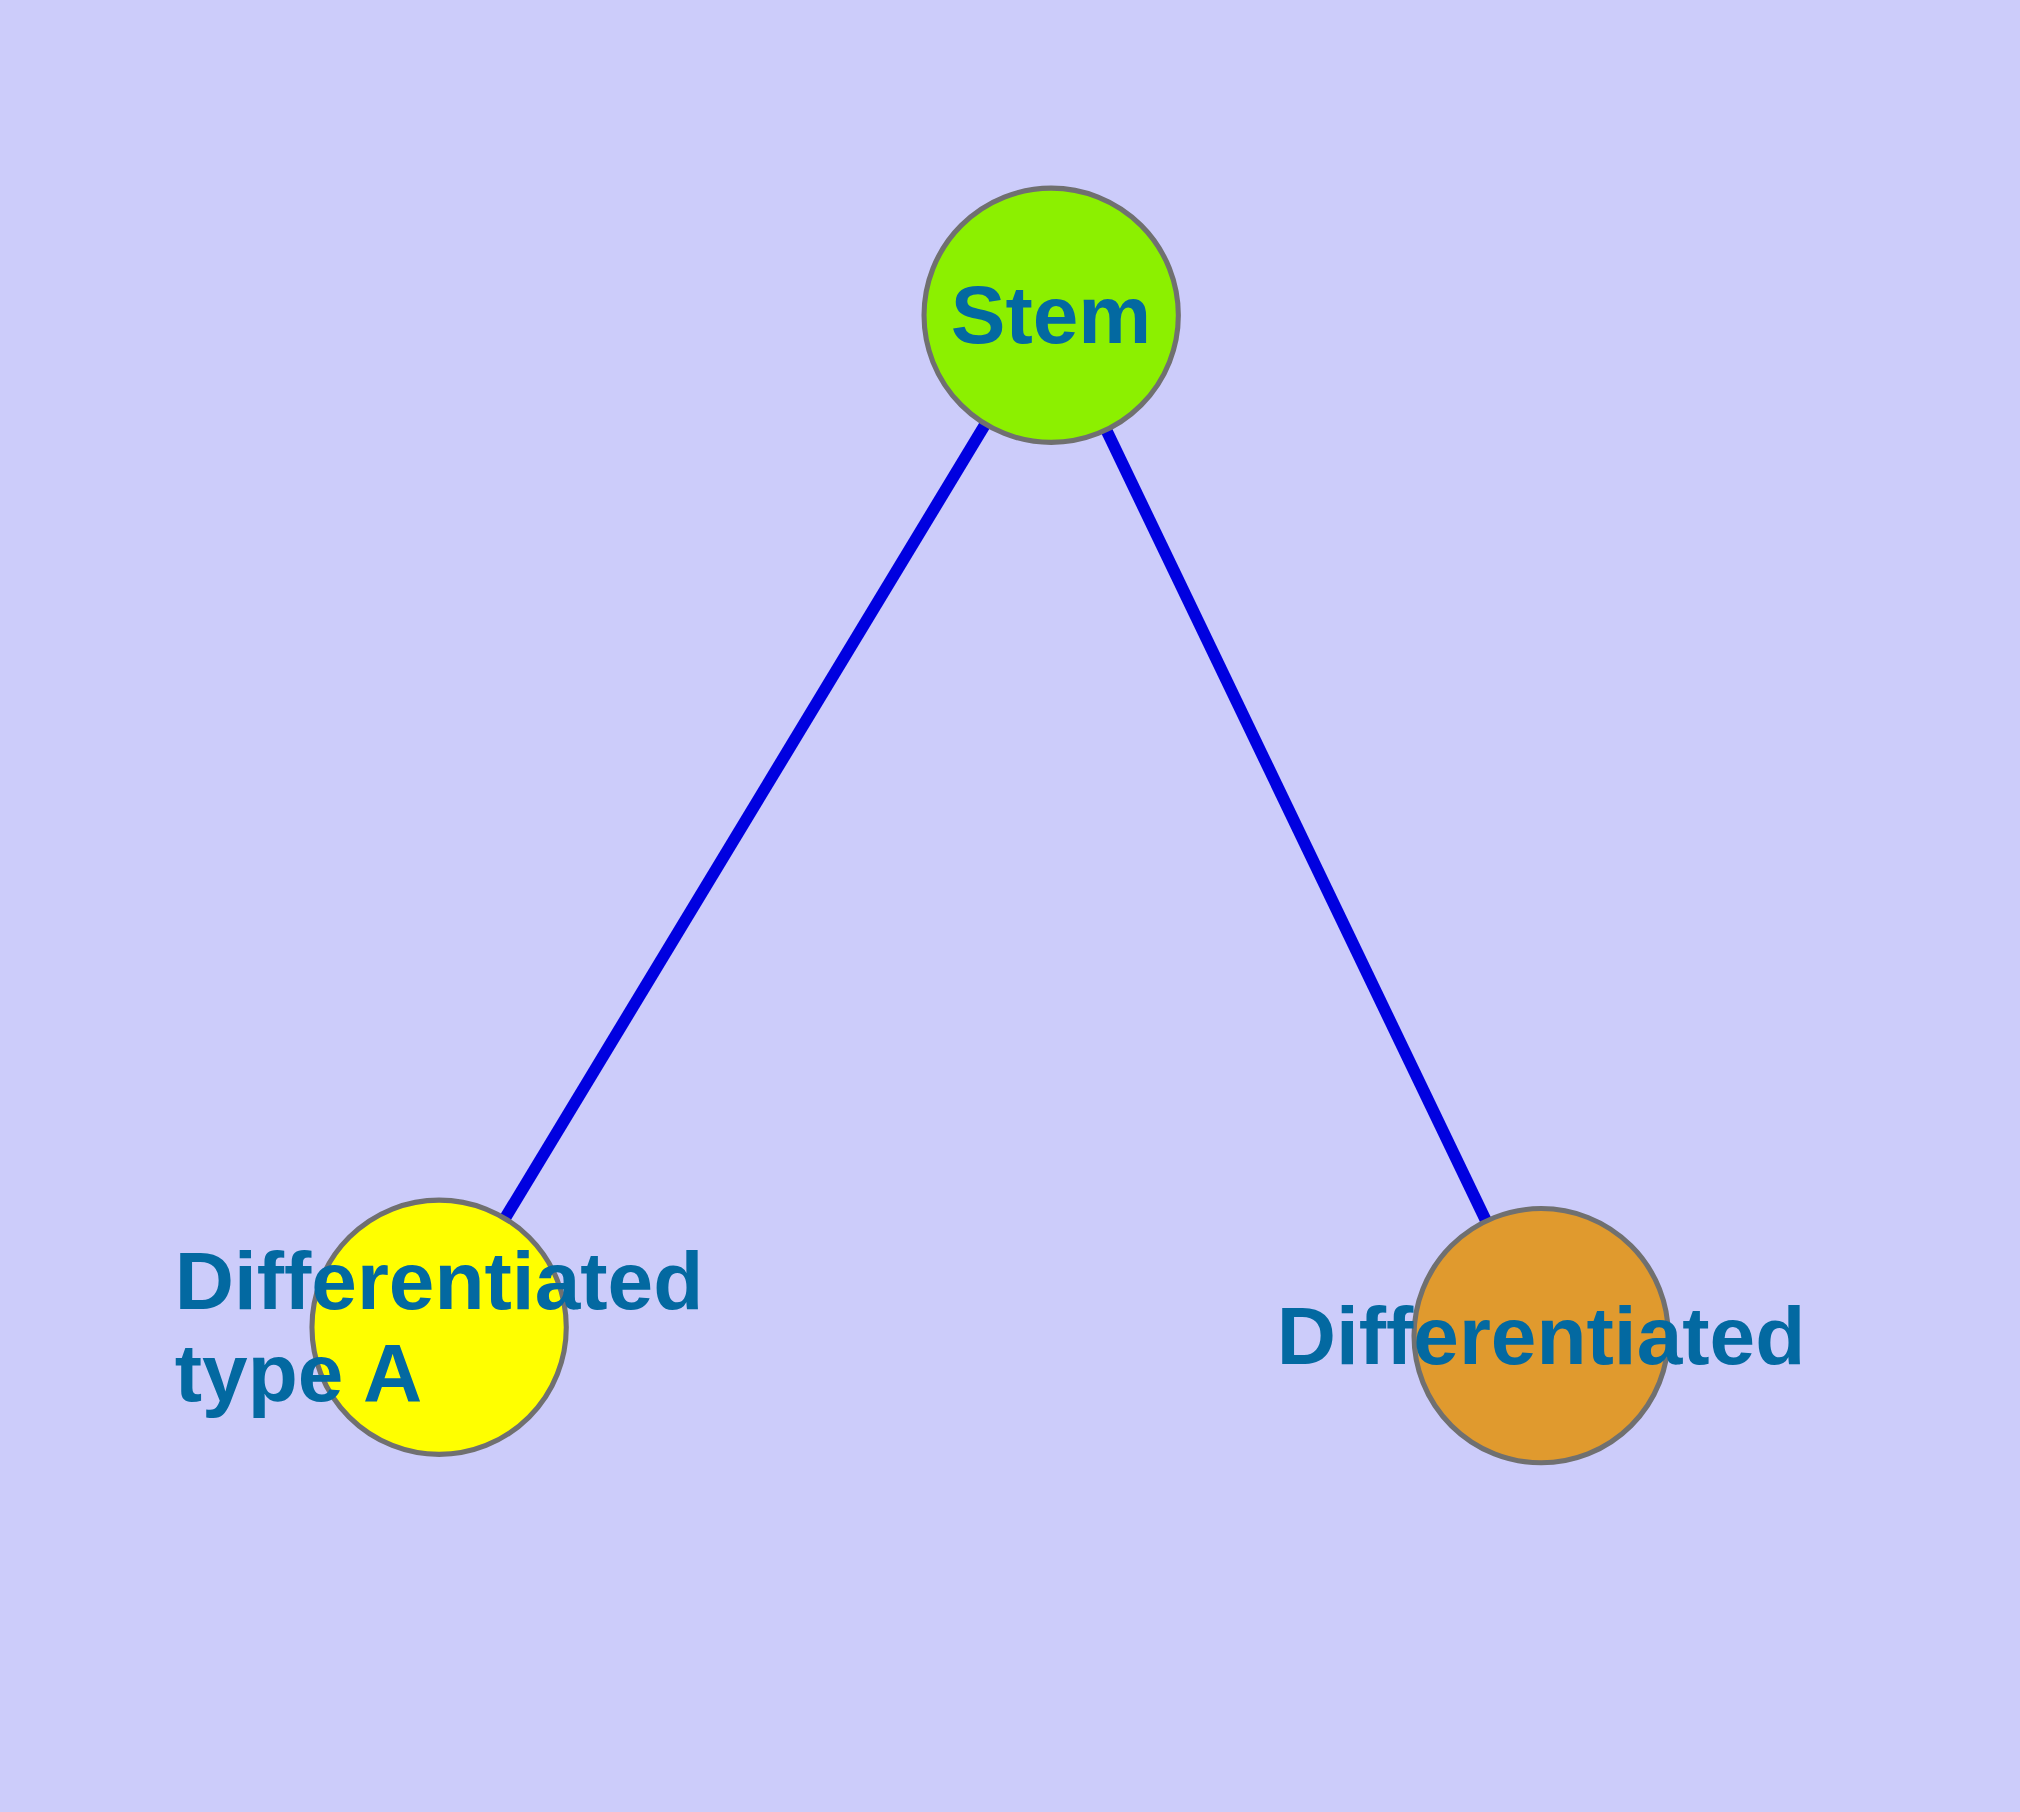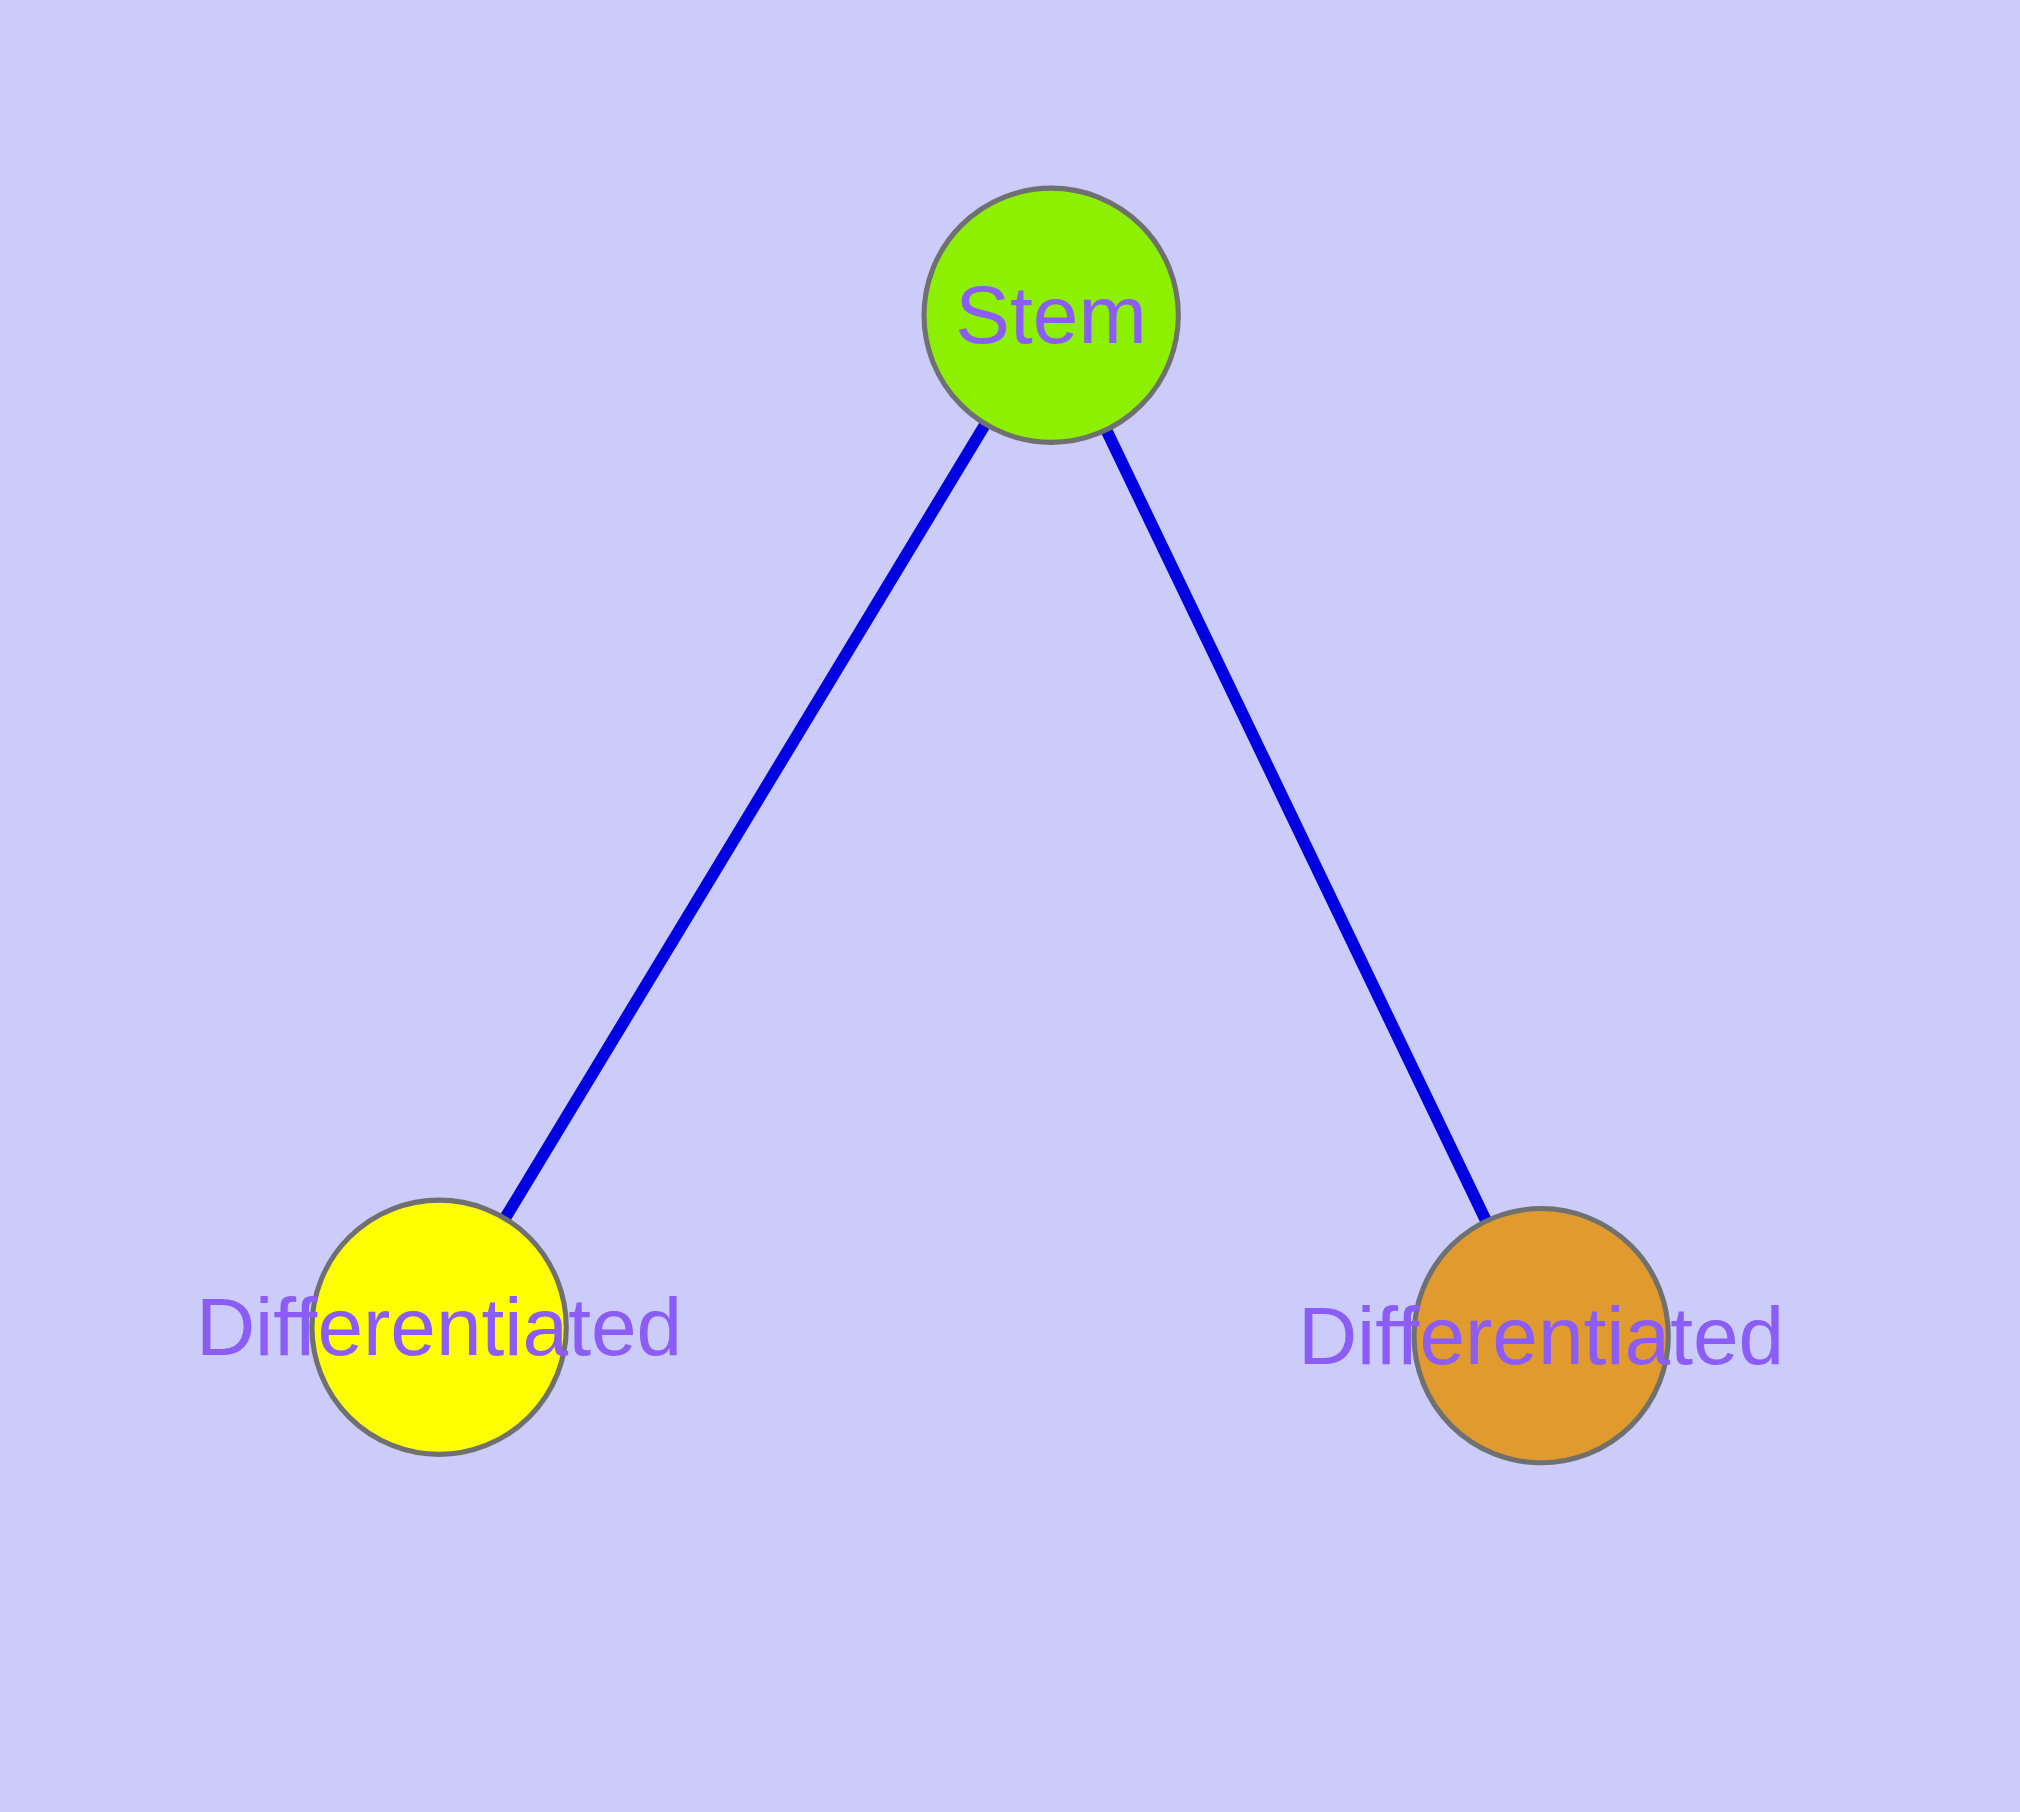--- a/index.html
+++ b/index.html
@@ -18,23 +18,23 @@
     position: absolute;
     left: 0;
     top: 0;
     width: 2021px;
     height: 1812px;
     display: block;
   }
   .node-label {
     position: absolute;
     text-align: left;
-    color: #8b5cf6;
+    color: #0369a1;
     font-family: "Liberation Sans", sans-serif;
-    font-weight: normal;
+    font-weight: bold;
     line-height: 92px;
     white-space: pre;
     pointer-events: none;
     transform: translate(-50%, -50%);
   }
   .node-label.single {
     line-height: 1;
   }
 </style>
 </head>
@@ -48,17 +48,17 @@
         <line x1="1240" y1="372" x2="1818" y2="1576" stroke="#0000e0" stroke-width="14" stroke-linecap="butt"></line>
       </g>
     <g id="node-layer">
         <circle cx="1240" cy="372" r="150" fill="#8cf000" stroke="#707070" stroke-width="6"></circle>
         <circle cx="518" cy="1566" r="150" fill="#ffff00" stroke="#707070" stroke-width="6"></circle>
         <circle cx="1818" cy="1576" r="150" fill="#e09a2e" stroke="#707070" stroke-width="6"></circle>
       </g>
   </svg>
   <div id="label-layer">
       <div class="node-label single" style="left: 1051px; top: 315px; font-size: 82px;"><span>Stem</span></div>
-      <div class="node-label" style="left: 439px; top: 1327px; font-size: 82px;"><span>Differentiated</span><br></div>
+      <div class="node-label" style="left: 439px; top: 1327px; font-size: 82px;"><span>Differentiated</span><br><span>type A</span></div>
       <div class="node-label" style="left: 1541px; top: 1336px; font-size: 82px;"><span>Differentiated</span><br></div>
     </div>
 </div>
 
 
 </body></html>

